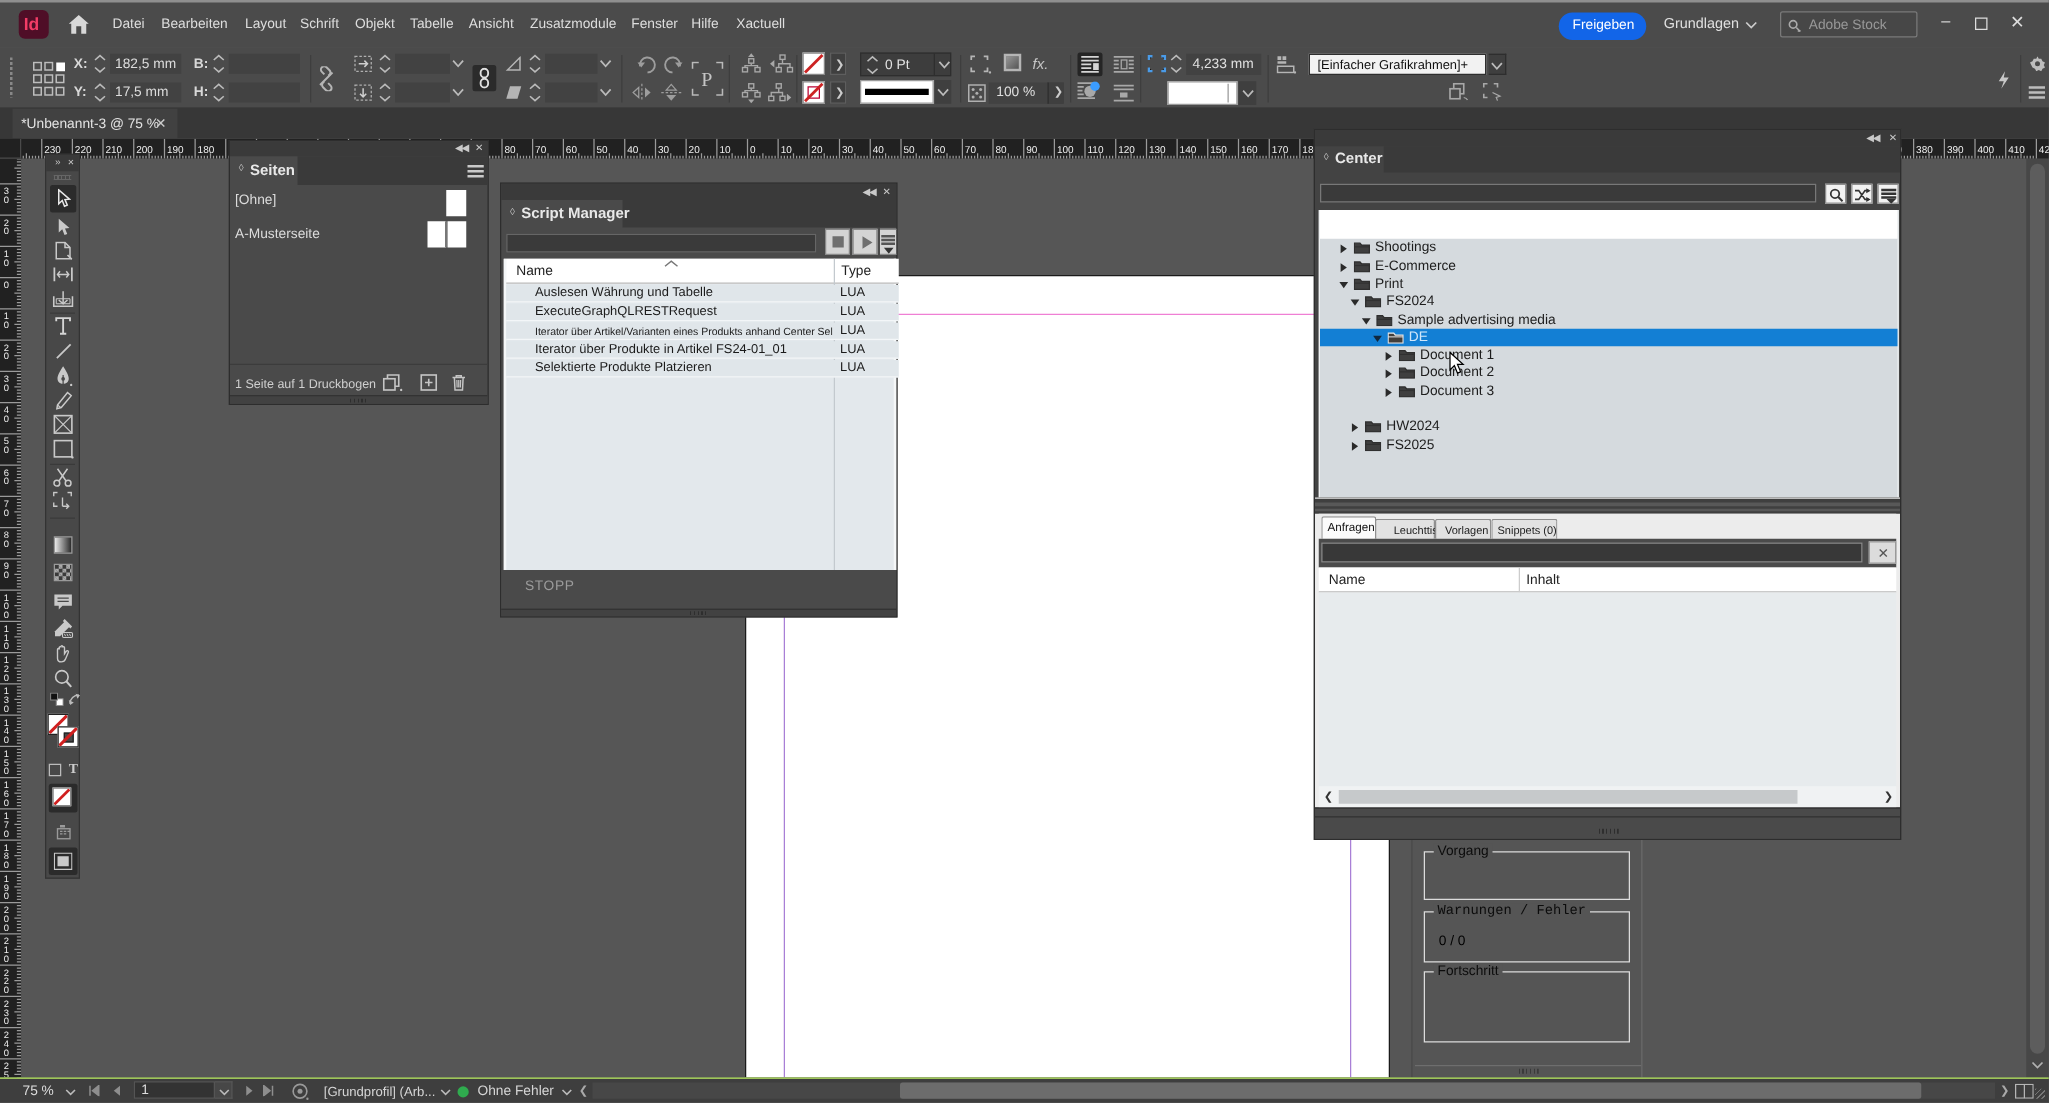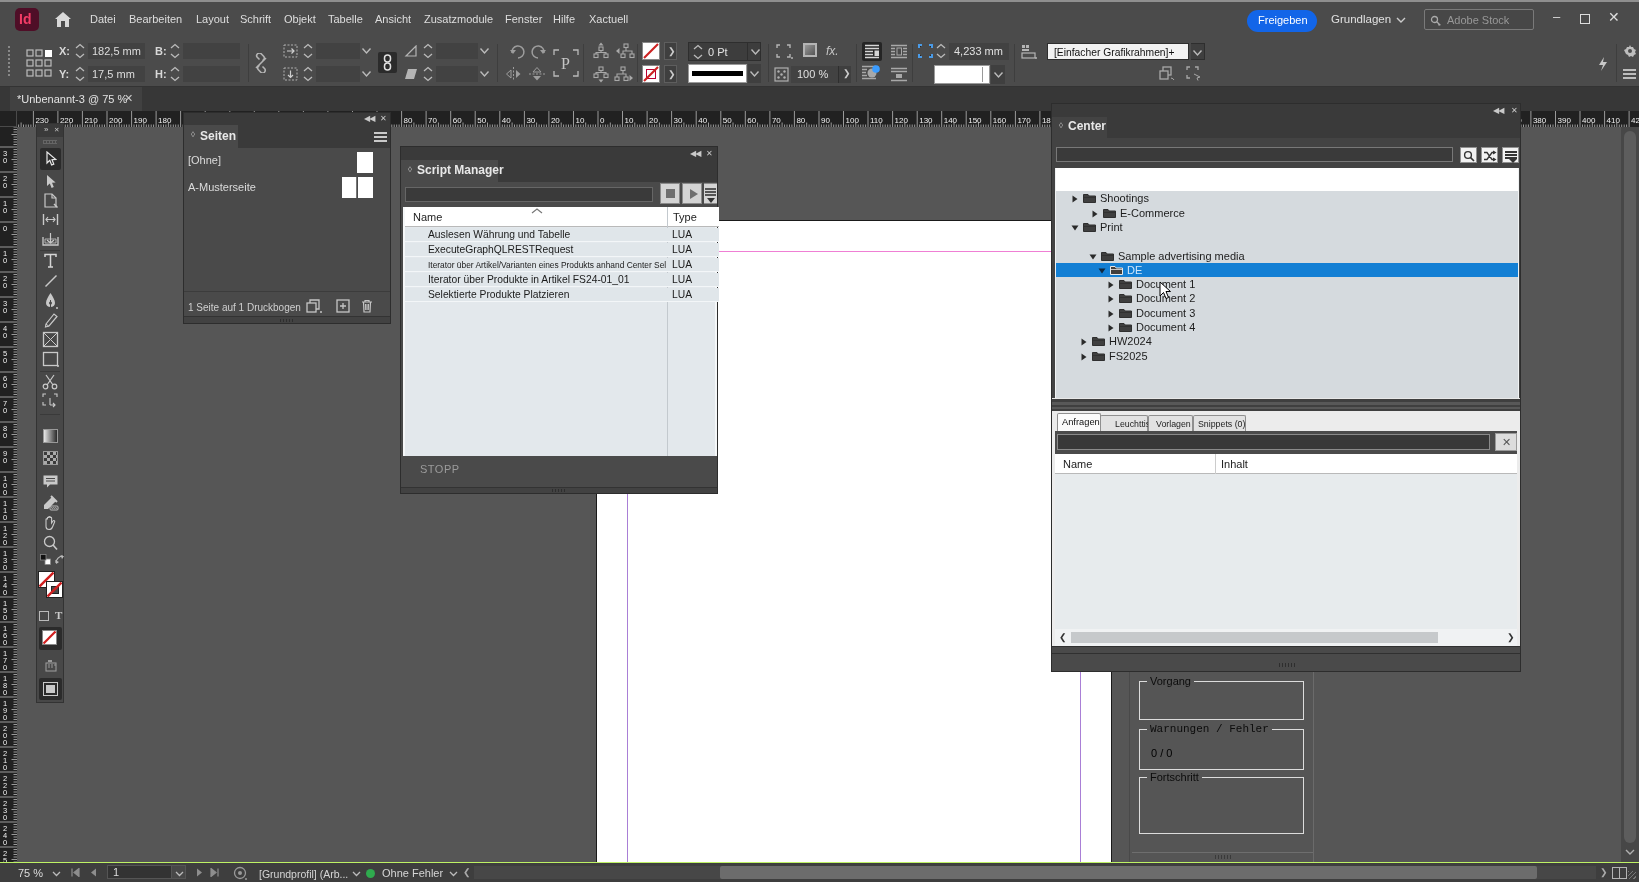--- a/index.html
+++ b/index.html
@@ -816,40 +816,50 @@
       <div class="abs" style="left:0;top:23.3px;width:464px;height:14.3px;">
           <svg class="abs" style="left:16px;top:4px" width="6" height="8" viewBox="0 0 6 8">
             <path d="M0.5 0.5 L5.5 4 L0.5 7.5 Z" fill="#2a2a2a"></path>
           </svg>
           <svg class="abs" style="left:27px;top:2px" width="13" height="10" viewBox="0 0 13 10">
             <path d="M0.5 9.5 L0.5 1.5 L5 1.5 L6.2 3 L12.5 3 L12.5 9.5 Z" fill="#3f3f3f" stroke="#2f2f2f" stroke-width="1"></path>
             <path d="M0.5 4.5 L12.5 4.5" stroke="#2f2f2f" stroke-width="0.8"></path>
           </svg>
           <div class="txt" style="left:44px;top:1px;font-size:11px;color:#1d1d1d;">Shootings</div>
         </div>
-      <div class="abs" style="left:0;top:37.6px;width:542px;height:14.3px;margin-left:20px;">
+      <div class="abs" style="left:0;top:37.6px;width:542px;height:14.3px;">
           <svg class="abs" style="left:16px;top:4px" width="6" height="8" viewBox="0 0 6 8">
             <path d="M0.5 0.5 L5.5 4 L0.5 7.5 Z" fill="#2a2a2a"></path>
           </svg>
           <svg class="abs" style="left:27px;top:2px" width="13" height="10" viewBox="0 0 13 10">
             <path d="M0.5 9.5 L0.5 1.5 L5 1.5 L6.2 3 L12.5 3 L12.5 9.5 Z" fill="#3f3f3f" stroke="#2f2f2f" stroke-width="1"></path>
             <path d="M0.5 4.5 L12.5 4.5" stroke="#2f2f2f" stroke-width="0.8"></path>
           </svg>
           <div class="txt" style="left:44px;top:1px;font-size:11px;color:#1d1d1d;">E-Commerce</div>
         </div>
       <div class="abs" style="left:0;top:51.9px;width:464px;height:14.3px;">
           <svg class="abs" style="left:15px;top:5px" width="8" height="6" viewBox="0 0 8 6">
             <path d="M0.5 0.5 L7.5 0.5 L4 5.5 Z" fill="#2a2a2a"></path>
           </svg>
           <svg class="abs" style="left:27px;top:2px" width="13" height="10" viewBox="0 0 13 10">
             <path d="M0.5 9.5 L0.5 1.5 L5 1.5 L6.2 3 L12.5 3 L12.5 9.5 Z" fill="#3f3f3f" stroke="#2f2f2f" stroke-width="1"></path>
             <path d="M0.5 4.5 L12.5 4.5" stroke="#2f2f2f" stroke-width="0.8"></path>
           </svg>
           <div class="txt" style="left:44px;top:1px;font-size:11px;color:#1d1d1d;">Print</div>
         </div>
+      <div class="abs" style="left:0;top:66.2px;width:464px;height:14.3px;">
+          <svg class="abs" style="left:24px;top:5px" width="8" height="6" viewBox="0 0 8 6">
+            <path d="M0.5 0.5 L7.5 0.5 L4 5.5 Z" fill="#2a2a2a"></path>
+          </svg>
+          <svg class="abs" style="left:36px;top:2px" width="13" height="10" viewBox="0 0 13 10">
+            <path d="M0.5 9.5 L0.5 1.5 L5 1.5 L6.2 3 L12.5 3 L12.5 9.5 Z" fill="#3f3f3f" stroke="#2f2f2f" stroke-width="1"></path>
+            <path d="M0.5 4.5 L12.5 4.5" stroke="#2f2f2f" stroke-width="0.8"></path>
+          </svg>
+          <div class="txt" style="left:53px;top:1px;font-size:11px;color:#1d1d1d;">FS2024</div>
+        </div>
       <div class="abs" style="left:0;top:80.5px;width:464px;height:14.3px;">
           <svg class="abs" style="left:33px;top:5px" width="8" height="6" viewBox="0 0 8 6">
             <path d="M0.5 0.5 L7.5 0.5 L4 5.5 Z" fill="#2a2a2a"></path>
           </svg>
           <svg class="abs" style="left:45px;top:2px" width="13" height="10" viewBox="0 0 13 10">
             <path d="M0.5 9.5 L0.5 1.5 L5 1.5 L6.2 3 L12.5 3 L12.5 9.5 Z" fill="#3f3f3f" stroke="#2f2f2f" stroke-width="1"></path>
             <path d="M0.5 4.5 L12.5 4.5" stroke="#2f2f2f" stroke-width="0.8"></path>
           </svg>
           <div class="txt" style="left:62px;top:1px;font-size:11px;color:#1d1d1d;">Sample advertising media</div>
         </div>
@@ -885,30 +895,20 @@
         </div>
       <div class="abs" style="left:0;top:137.7px;width:464px;height:14.3px;">
           <svg class="abs" style="left:52px;top:4px" width="6" height="8" viewBox="0 0 6 8">
             <path d="M0.5 0.5 L5.5 4 L0.5 7.5 Z" fill="#2a2a2a"></path>
           </svg>
           <svg class="abs" style="left:63px;top:2px" width="13" height="10" viewBox="0 0 13 10">
             <path d="M0.5 9.5 L0.5 1.5 L5 1.5 L6.2 3 L12.5 3 L12.5 9.5 Z" fill="#3f3f3f" stroke="#2f2f2f" stroke-width="1"></path>
             <path d="M0.5 4.5 L12.5 4.5" stroke="#2f2f2f" stroke-width="0.8"></path>
           </svg>
           <div class="txt" style="left:80px;top:1px;font-size:11px;color:#1d1d1d;">Document 3</div>
-        </div>
-      <div class="abs" style="left:0;top:152.0px;width:464px;height:14.3px;">
-          <svg class="abs" style="left:52px;top:4px" width="6" height="8" viewBox="0 0 6 8">
-            <path d="M0.5 0.5 L5.5 4 L0.5 7.5 Z" fill="#2a2a2a"></path>
-          </svg>
-          <svg class="abs" style="left:63px;top:2px" width="13" height="10" viewBox="0 0 13 10">
-            <path d="M0.5 9.5 L0.5 1.5 L5 1.5 L6.2 3 L12.5 3 L12.5 9.5 Z" fill="#3f3f3f" stroke="#2f2f2f" stroke-width="1"></path>
-            <path d="M0.5 4.5 L12.5 4.5" stroke="#2f2f2f" stroke-width="0.8"></path>
-          </svg>
-          <div class="txt" style="left:80px;top:1px;font-size:11px;color:#1d1d1d;">Document 4</div>
         </div>
       <div class="abs" style="left:0;top:166.3px;width:464px;height:14.3px;">
           <svg class="abs" style="left:25px;top:4px" width="6" height="8" viewBox="0 0 6 8">
             <path d="M0.5 0.5 L5.5 4 L0.5 7.5 Z" fill="#2a2a2a"></path>
           </svg>
           <svg class="abs" style="left:36px;top:2px" width="13" height="10" viewBox="0 0 13 10">
             <path d="M0.5 9.5 L0.5 1.5 L5 1.5 L6.2 3 L12.5 3 L12.5 9.5 Z" fill="#3f3f3f" stroke="#2f2f2f" stroke-width="1"></path>
             <path d="M0.5 4.5 L12.5 4.5" stroke="#2f2f2f" stroke-width="0.8"></path>
           </svg>
           <div class="txt" style="left:53px;top:1px;font-size:11px;color:#1d1d1d;">HW2024</div>

